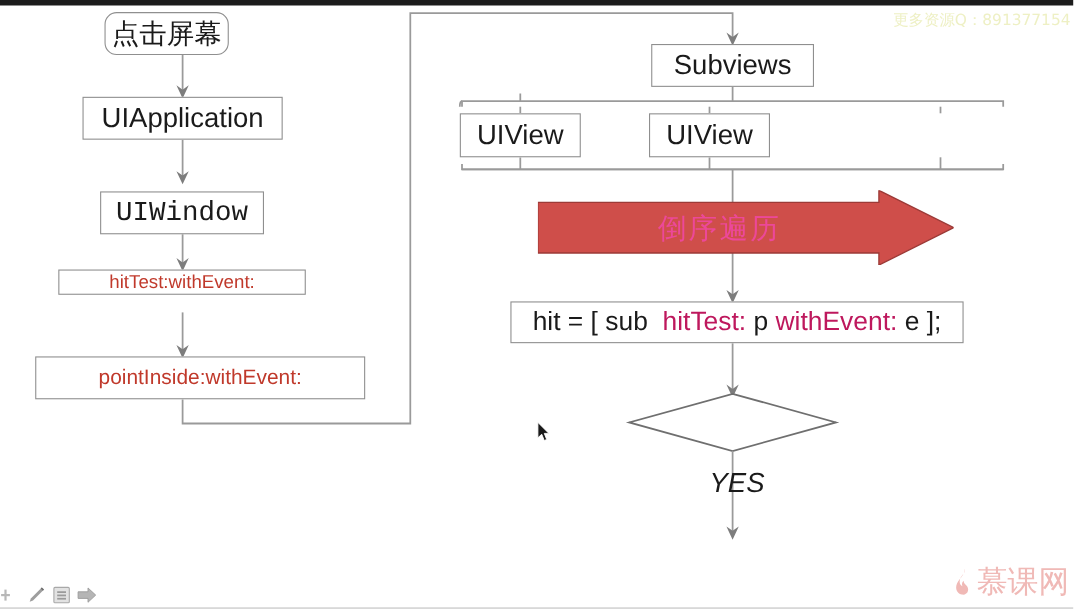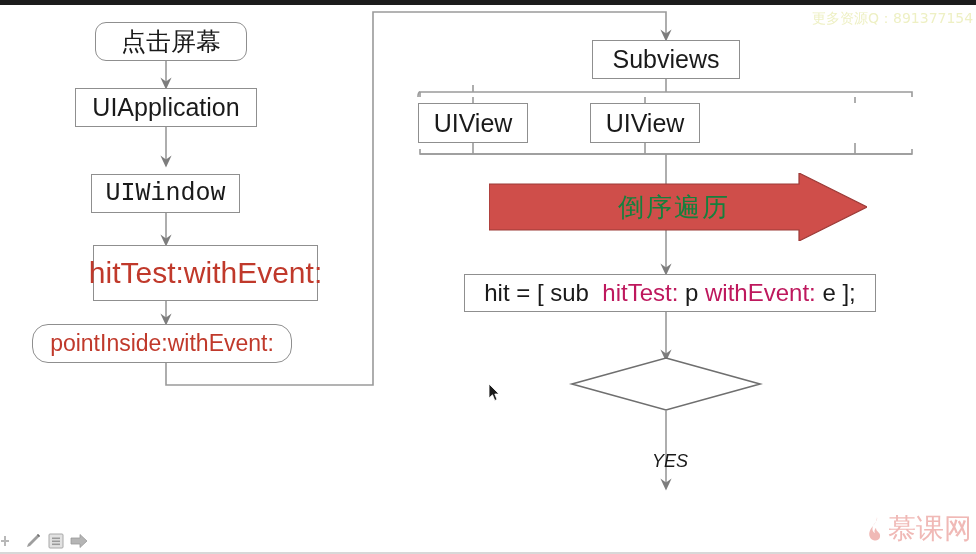--- a/index.html
+++ b/index.html
@@ -45,25 +45,25 @@
     align-items: center;
     justify-content: center;
     color: #1a1a1a;
     white-space: nowrap;
   }
   .node.rounded { border-radius: 11px; }
   .node.red { color: #c0392b; }
   .cjk { font-family: "DejaVu Sans", "Liberation Sans", sans-serif; }
 
   
-  #node-tap      { left: 95px;  top: 22px;   width: 152px; height: 39px; font-size: 25px; }
+  #node-tap      { left: 95px;  top: 11px;   width: 113px; height: 39px; font-size: 25px; }
   #node-uiapp    { left: 75px;  top: 88px;  width: 182px; height: 39px; font-size: 25px; }
   #node-uiwindow { left: 91px;  top: 174px; width: 149px; height: 39px; font-size: 25px; font-family: Liberation Mono, monospace; }
-  #node-hittest  { left: 53px;  top: 245px; width: 225px; height: 56px; font-size: 30px; margin-left: 40px; }
-  #node-pointin  { left: 32px;  top: 324px; width: 260px; height: 39px; font-size: 23px; border-radius: 16px; }
+  #node-hittest  { left: 53px;  top: 245px; width: 225px; height: 23px; font-size: 17px; }
+  #node-pointin  { left: 32px;  top: 324px; width: 300px; height: 39px; font-size: 19px; }
 
   #node-subviews { left: 592px; top: 40px;  width: 148px; height: 39px; font-size: 25px; }
   #node-uiview1  { left: 418px; top: 103px; width: 110px; height: 40px; font-size: 25px; }
   #node-uiview2  { left: 590px; top: 103px; width: 110px; height: 40px; font-size: 25px; }
   #node-other    { left: 742px; top: 103px; width: 226px; height: 40px; font-size: 25px; }
 
   #node-code     { left: 464px; top: 274px; width: 412px; height: 38px; font-size: 24px; }
   #node-end      { left: 600px; top: 489px; width: 140px; height: 48px; font-size: 25px; }
 
   .code-line { display: flex; align-items: baseline; gap: 0; }
@@ -76,38 +76,37 @@
     left: 583px; top: 366px;
     width: 174px; height: 36px;
     display: flex; align-items: center; justify-content: center;
     font-size: 24px; color: #1a1a1a;
   }
   #label-yes {
     position: absolute;
     left: 600px; top: 424px;
     width: 140px; height: 30px;
     display: flex; align-items: center; justify-content: center;
-    font-size: 18px; font-style: italic; color: #1a1a1a; margin-top: 22px;
+    font-size: 25px; font-style: italic; color: #1a1a1a;
   }
 
   
   #banner-arrow {
     position: absolute;
     left: 489px; top: 173px;
     width: 378px; height: 68px;
   }
   #banner-arrow .banner-text {
     position: absolute;
     left: 0; top: 0;
     width: 330px; height: 68px;
     display: flex; align-items: center; justify-content: center;
-    color: #15803d;
+    color: #ec4899;
     font-size: 26px;
     letter-spacing: 2px;
-    padding-left: 20px;
   }
 
   
   #watermark {
     position: absolute;
     left: 812px; top: 10px;
     font-size: 14px;
     color: #eef0c4;
     white-space: nowrap;
   }

